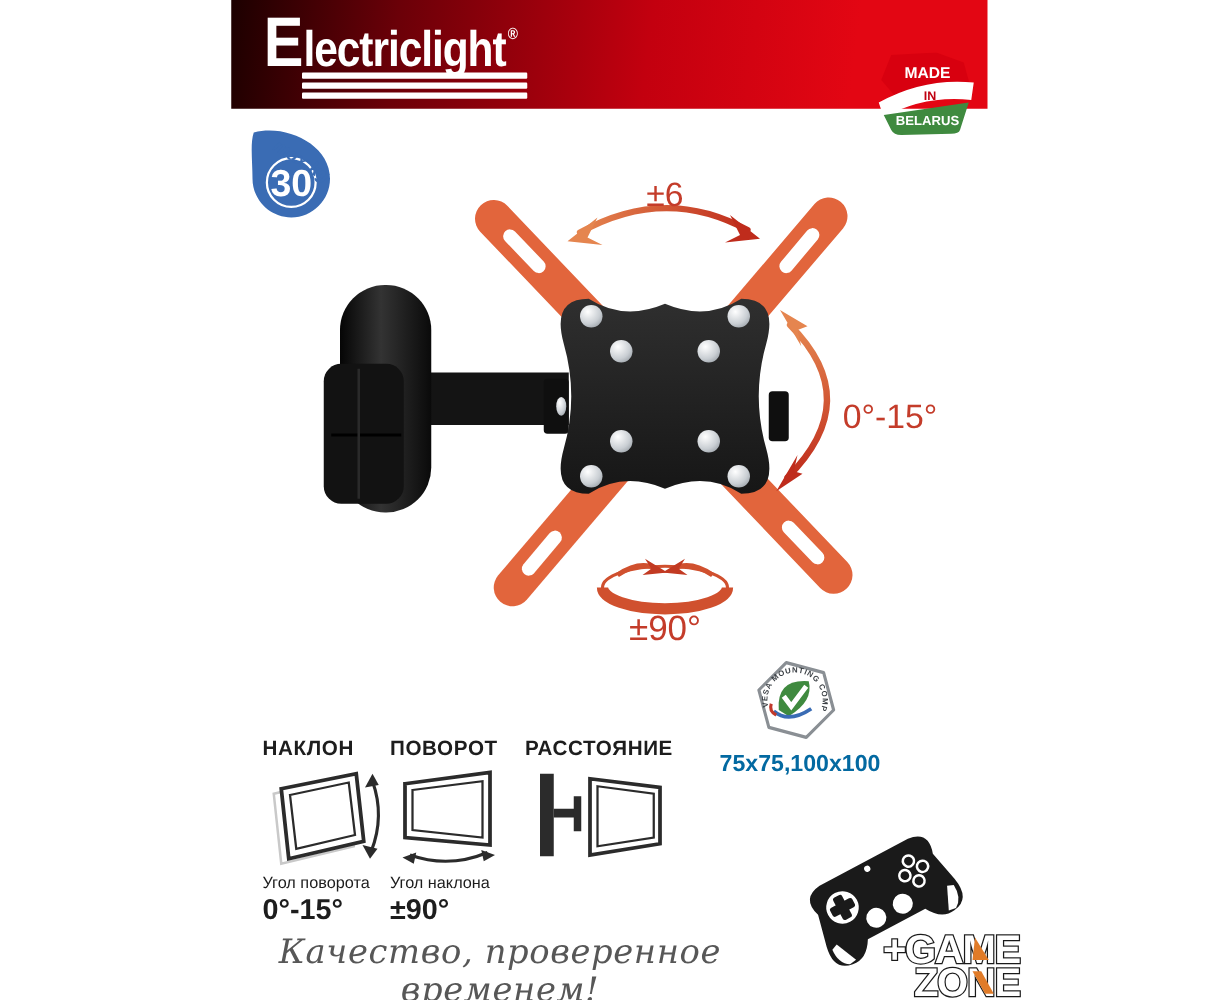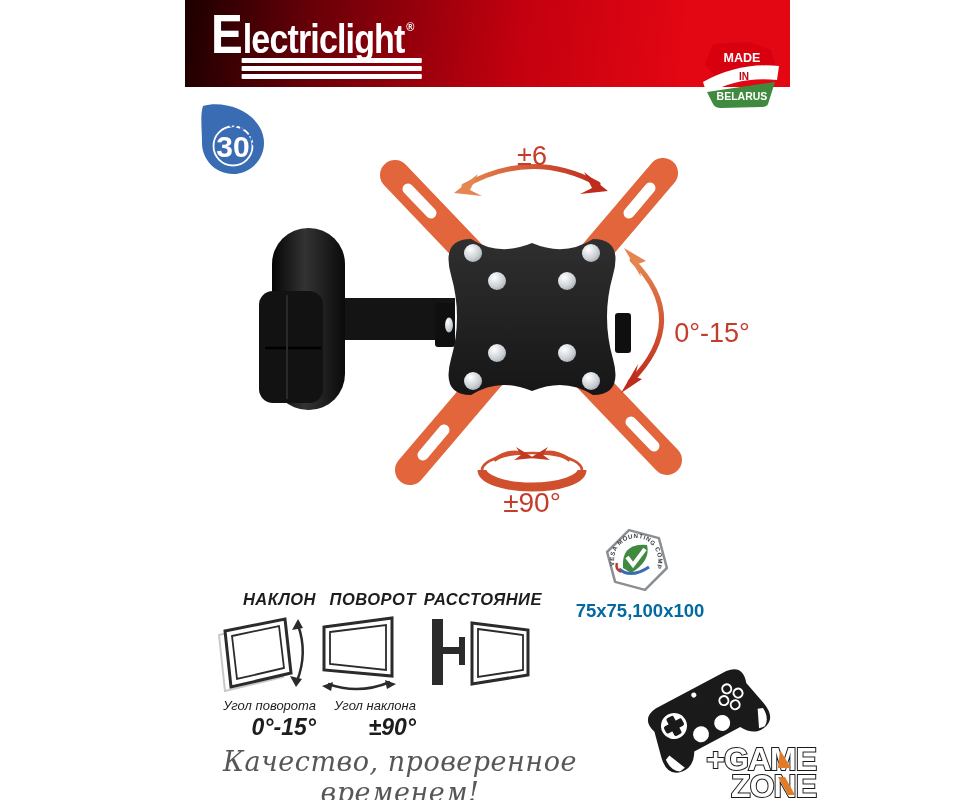--- a/index.html
+++ b/index.html
@@ -14,21 +14,21 @@
   .logo-rest{font-size:40px;line-height:1;letter-spacing:-1px;}
   .logo-mark{font-size:13px;vertical-align:top;position:relative;top:-22px;left:2px;font-weight:bold;}
   .logo-bars{position:absolute;left:36px;top:52px;width:212px;}
   .logo-bars div{height:4.5px;background:#fff;margin-bottom:3.5px;border-radius:1px;}
   
   .abs{position:absolute;}
   .center{text-align:center;}
   
   .vesa-sizes{left:545px;top:600px;width:190px;font-size:18.5px;font-weight:bold;color:#0369a1;line-height:1.18;}
   
-  .spec{top:590px;text-align:right;color:#1d1d1d;font-style:italic;}
+  .spec{top:590px;text-align:left;color:#1d1d1d;}
   .spec-title{font-size:16.5px;font-weight:bold;letter-spacing:.5px;}
   .spec-caption{font-size:13px;margin-top:1px;}
   .spec-value{font-size:23px;font-weight:bold;margin-top:1px;}
   .spec svg{display:block;margin:4px auto 0 auto;}
   
   .tagline{left:180px;top:746px;width:440px;text-align:center;
            font-family:"DejaVu Serif",serif;font-style:italic;
            font-size:27px;color:#575757;letter-spacing:.5px;}
 </style>
 </head>

